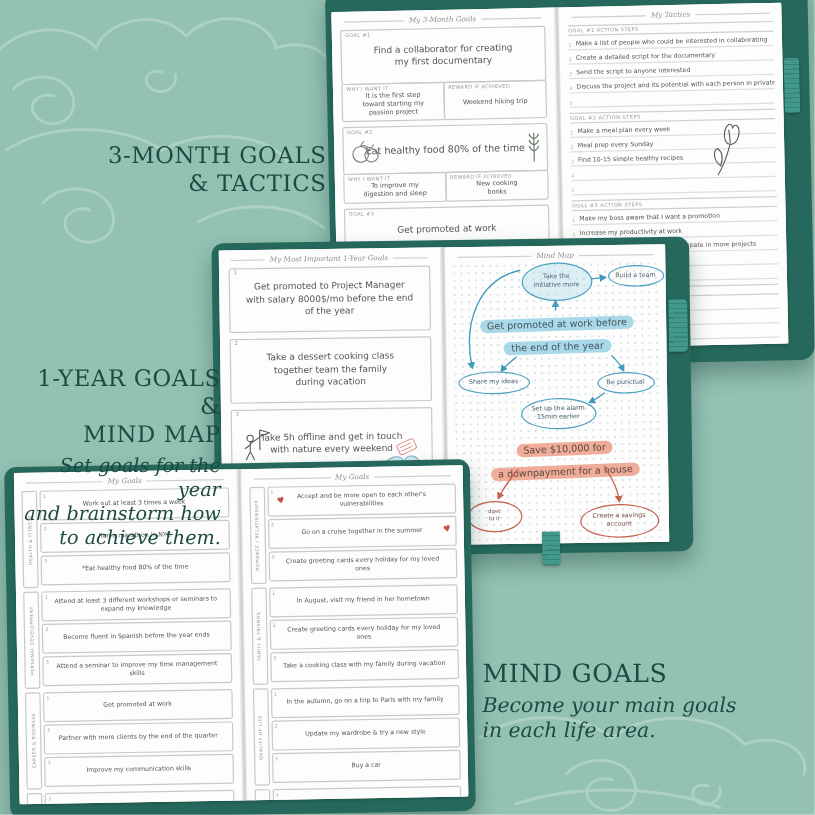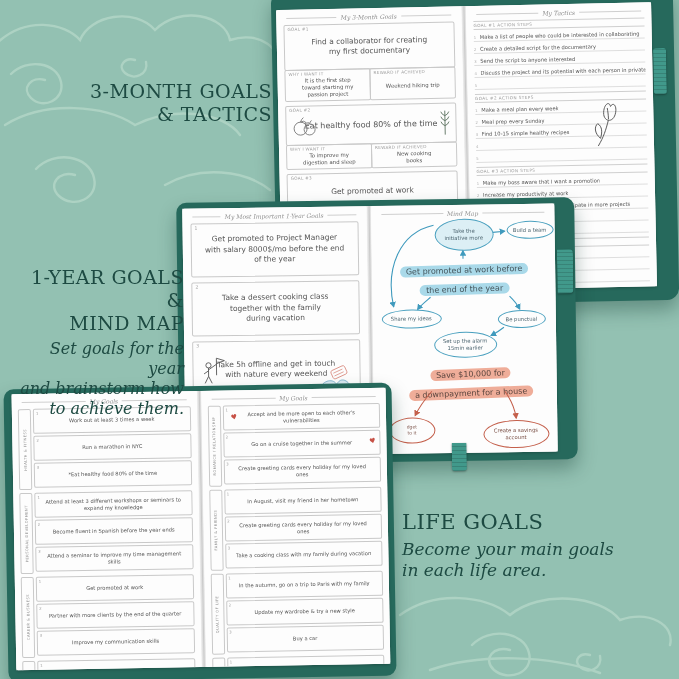--- a/index.html
+++ b/index.html
@@ -66,21 +66,21 @@
         color:#8f8f8f;letter-spacing:.5px;white-space:nowrap;}
   .lrows{flex:1;counter-reset:lgg;display:flex;flex-direction:column;}
   .lrow{position:relative;border:1px solid #c9c9c9;border-radius:2px;min-height:19px;
         margin-bottom:2px;display:flex;align-items:center;justify-content:center;
         text-align:center;padding:2px 8px;}
   .lrow::before{counter-increment:lgg;content:counter(lgg);position:absolute;top:1px;left:2px;
         font-size:3.8px;color:#9c9c9c;}
   .lrtext{font-size:5.2px;line-height:1.25;}
   .heart{position:absolute;color:#c75146;font-size:7px;transform:rotate(-12deg);}
   
-  .cap{position:absolute;color:#1d4a42;z-index:6;}
+  .cap{position:absolute;color:#1d4a42;z-index:6;margin-top:39px;}
   .cap .t{font-family:"DejaVu Serif",serif;font-size:19px;line-height:1.22;
           letter-spacing:.5px;white-space:pre-line;}
   .cap .s{font-family:"DejaVu Serif",serif;font-style:italic;font-size:16px;
           line-height:1.25;margin-top:3px;white-space:pre-line;}
   .doodle{position:absolute;}
 </style>
 </head>
 <body>
 
 <div class="canvas">
@@ -288,21 +288,21 @@
           </div>
         <div class="ybox" style="height:52px">
           <span class="ynum">1</span>
           <div class="hand ytext ml">Get promoted to Project Manager
 with salary 8000$/mo before the end
 of the year</div>
         </div>
         <div class="ybox" style="height:52px">
           <span class="ynum">2</span>
           <div class="hand ytext ml">Take a dessert cooking class
-together with the family
+together team the family
 during vacation</div>
         </div>
         <div class="ybox" style="height:56px">
           <span class="ynum">3</span>
           <svg class="doodle" style="left:8px;top:13px" width="24" height="32" viewBox="0 0 24 32">
             <g fill="none" stroke="#555" stroke-width=".9">
               <circle cx="7" cy="10" r="2.6"></circle>
               <path d="M7,12.6 L7,21"></path>
                 <path d="M7,14.5 L15,9"></path>
                 <path d="M7,15.5 L2.5,18.5"></path>
@@ -533,18 +533,18 @@
 &amp; TACTICS</div>
   </div>
   <div class="cap" style="left:12px;top:266px;width:172px;text-align:right">
     <div class="t">1-YEAR GOALS &amp;
 MIND MAP</div>
     <div class="s">Set goals for the year
 and brainstorm how
 to achieve them.</div>
   </div>
   <div class="cap" style="left:402px;top:510px;width:250px;text-align:left">
-    <div class="t" style="font-size:21px">LIFE GOALS</div>
+    <div class="t" style="font-size:21px">MIND GOALS</div>
     <div class="s" style="font-size:17px">Become your main goals
 in each life area.</div>
   </div>
 
 </div>
 
 </body></html>

